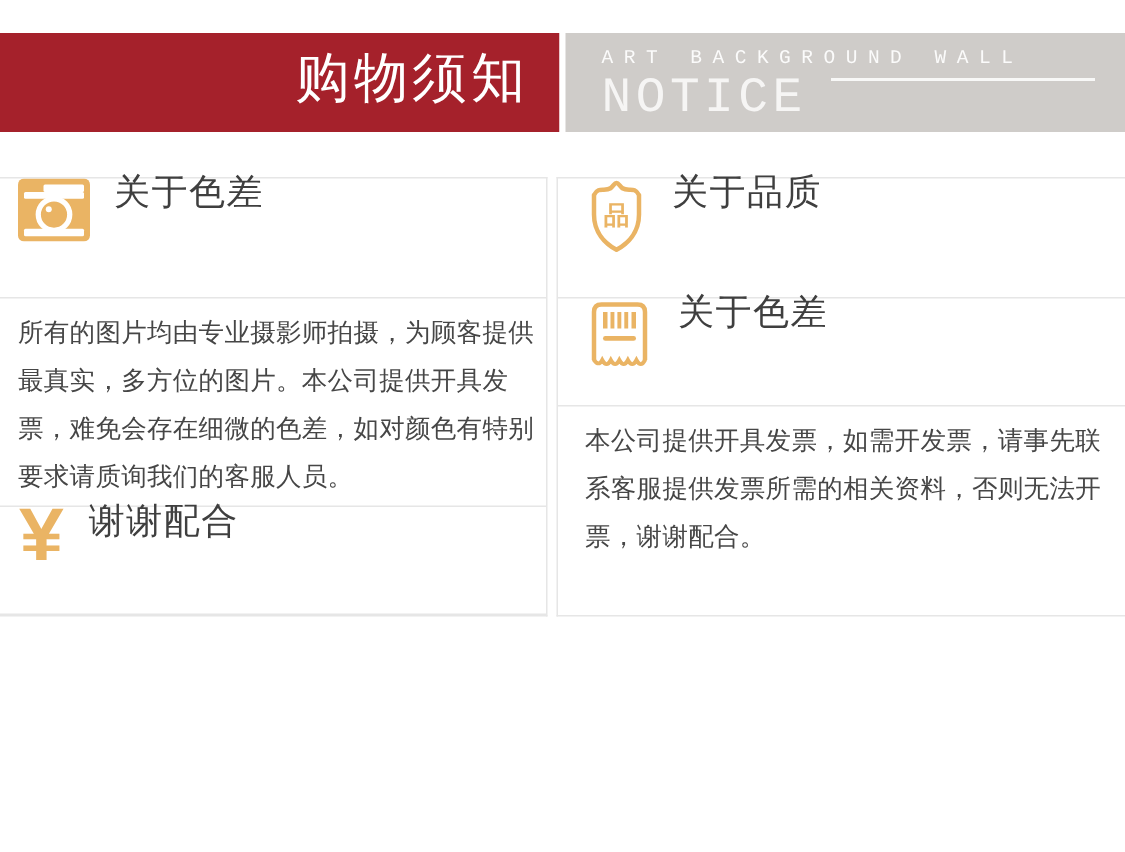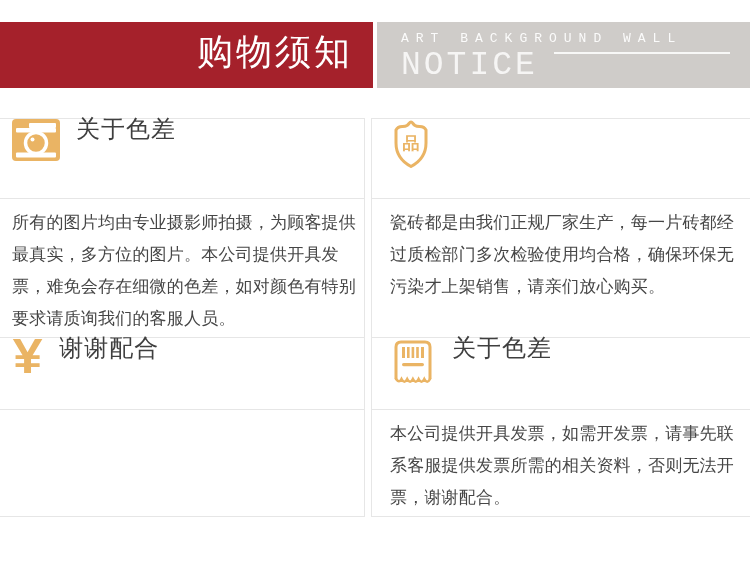--- a/index.html
+++ b/index.html
@@ -115,22 +115,22 @@
 
     <div class="col col-right">
 
       <div class="sec-title t1">
         <span class="icon">
           <svg width="42" height="50" viewBox="0 0 42 50" aria-hidden="true">
             <path d="M6 11 C9 5 13 9 17 6.5 C19 5.2 19.5 3 21 3 C22.5 3 23 5.2 25 6.5 C29 9 33 5 36 11 L36 24 C36 36 28.5 43.5 21 47.5 C13.5 43.5 6 36 6 24 Z" fill="none" stroke="var(--icon_gold)" stroke-width="3" stroke-linejoin="round"></path>
             <text x="21" y="30" text-anchor="middle" font-size="17" font-weight="bold" fill="var(--icon_gold)">品</text>
           </svg>
         </span>
+        <h3 class="sec-heading">关于品质</h3>
       </div>
-      <p class="sec-body b1">瓷砖都是由我们正规厂家生产，每一片砖都经过质检部门多次检验使用均合格，确保环保无污染才上架销售，请亲们放心购买。</p>
 
       <div class="sec-title t2">
         <span class="icon">
           <svg width="46" height="47" viewBox="0 0 46 47" aria-hidden="true">
             <path d="M6 41 L6 9 Q6 4 11 4 L35 4 Q40 4 40 9 L40 41" fill="none" stroke="var(--icon_gold)" stroke-width="3"></path>
             <path d="M40 41 Q37.2 46.5 34.3 41 Q31.5 46.5 28.6 41 Q25.8 46.5 22.9 41 Q20.1 46.5 17.2 41 Q14.4 46.5 11.5 41 Q9.2 45.5 6 41" fill="none" stroke="var(--icon_gold)" stroke-width="2.6" stroke-linecap="round"></path>
             <rect x="12" y="9" width="3" height="11" fill="var(--icon_gold)"></rect>
             <rect x="17" y="9" width="2.6" height="11" fill="var(--icon_gold)"></rect>
             <rect x="21.6" y="9" width="2.6" height="11" fill="var(--icon_gold)"></rect>
             <rect x="26.2" y="9" width="2.6" height="11" fill="var(--icon_gold)"></rect>

